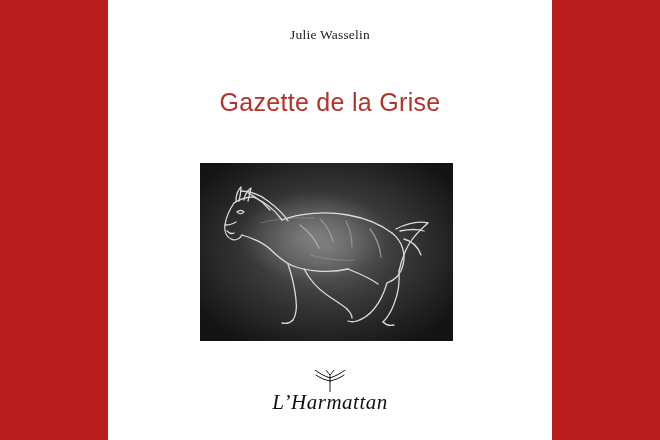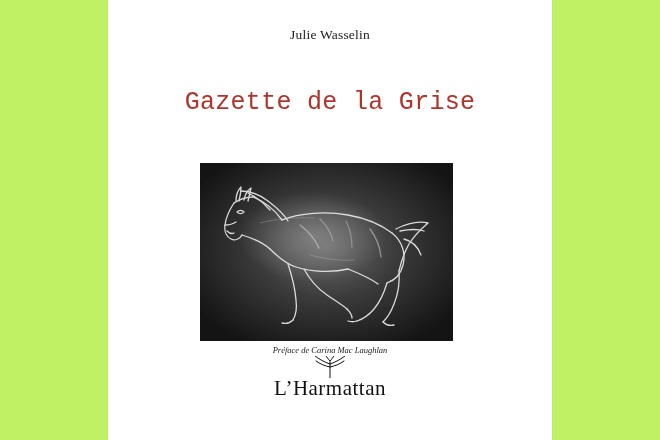--- a/index.html
+++ b/index.html
@@ -11,21 +11,21 @@
     height: 440px;
     background: #eceaea;
     font-family: "Liberation Serif", serif;
     overflow: hidden;
   }
 
   .scene {
     position: relative;
     width: 660px;
     height: 440px;
-    background: #bef264;
+    background: #b91c1c;
   }
 
   
   .book-cover {
     position: absolute;
     left: 108px;
     top: 0px;
     width: 444px;
     height: 440px;
     background: #ffffff;
@@ -47,21 +47,21 @@
 
   .title {
     position: absolute;
     top: 88px;
     left: 0;
     width: 100%;
     text-align: center;
     font-size: 25px;
     color: #b3322a;
     letter-spacing: 0.3px;
-    font-family: Liberation Mono, monospace;
+    font-family: Liberation Sans, sans-serif;
   }
 
   .subtitle {
     position: absolute;
     top: 124px;
     left: 0;
     width: 100%;
     text-align: center;
     font-size: 14.5px;
     color: #1b1b1b;
@@ -89,23 +89,24 @@
     font-size: 8.5px;
     font-style: italic;
     color: #1b1b1b;
     font-family: "Liberation Serif", serif;
   }
 
   
   .publisher {
     position: absolute;
     left: 0;
-    top: 356px;
-    width: 100%;
-    text-align: center;
+    top: 370px;
+    width: 100%;
+    text-align: center;
+    font-style: italic;
   }
   .publisher-mark {
     width: 100%;
     height: 22px;
     position: relative;
   }
   .publisher-name {
     font-size: 21px;
     color: #111111;
     letter-spacing: 0.5px;
@@ -186,21 +187,20 @@
           <path d="M120 56 C126 62 131 70 133 78" opacity="0.35"></path>
           <path d="M146 58 C150 66 152 75 152 84" opacity="0.35"></path>
         </g>
         <g stroke="#cfcfcf" stroke-width="0.8" fill="none" opacity="0.35">
           <path d="M60 60 C75 56 95 54 115 55"></path>
           <path d="M110 92 C125 96 140 98 155 97"></path>
         </g>
       </svg>
     </div>
 
-    <div class="preface">Préface de Carina Mac Laughlan</div>
 
     <div class="publisher">
       <div class="publisher-mark">
         <svg width="60" height="22" viewBox="0 0 60 22" xmlns="http://www.w3.org/2000/svg">
           <g stroke="#111111" stroke-width="1" fill="none" stroke-linecap="round">
             <path d="M30 22 L30 6"></path>
             <path d="M30 8 C24 6 19 3 15 0"></path>
             <path d="M30 8 C36 6 41 3 45 0"></path>
             <path d="M30 11 C25 10 20 8 16 5"></path>
             <path d="M30 11 C35 10 40 8 44 5"></path>

